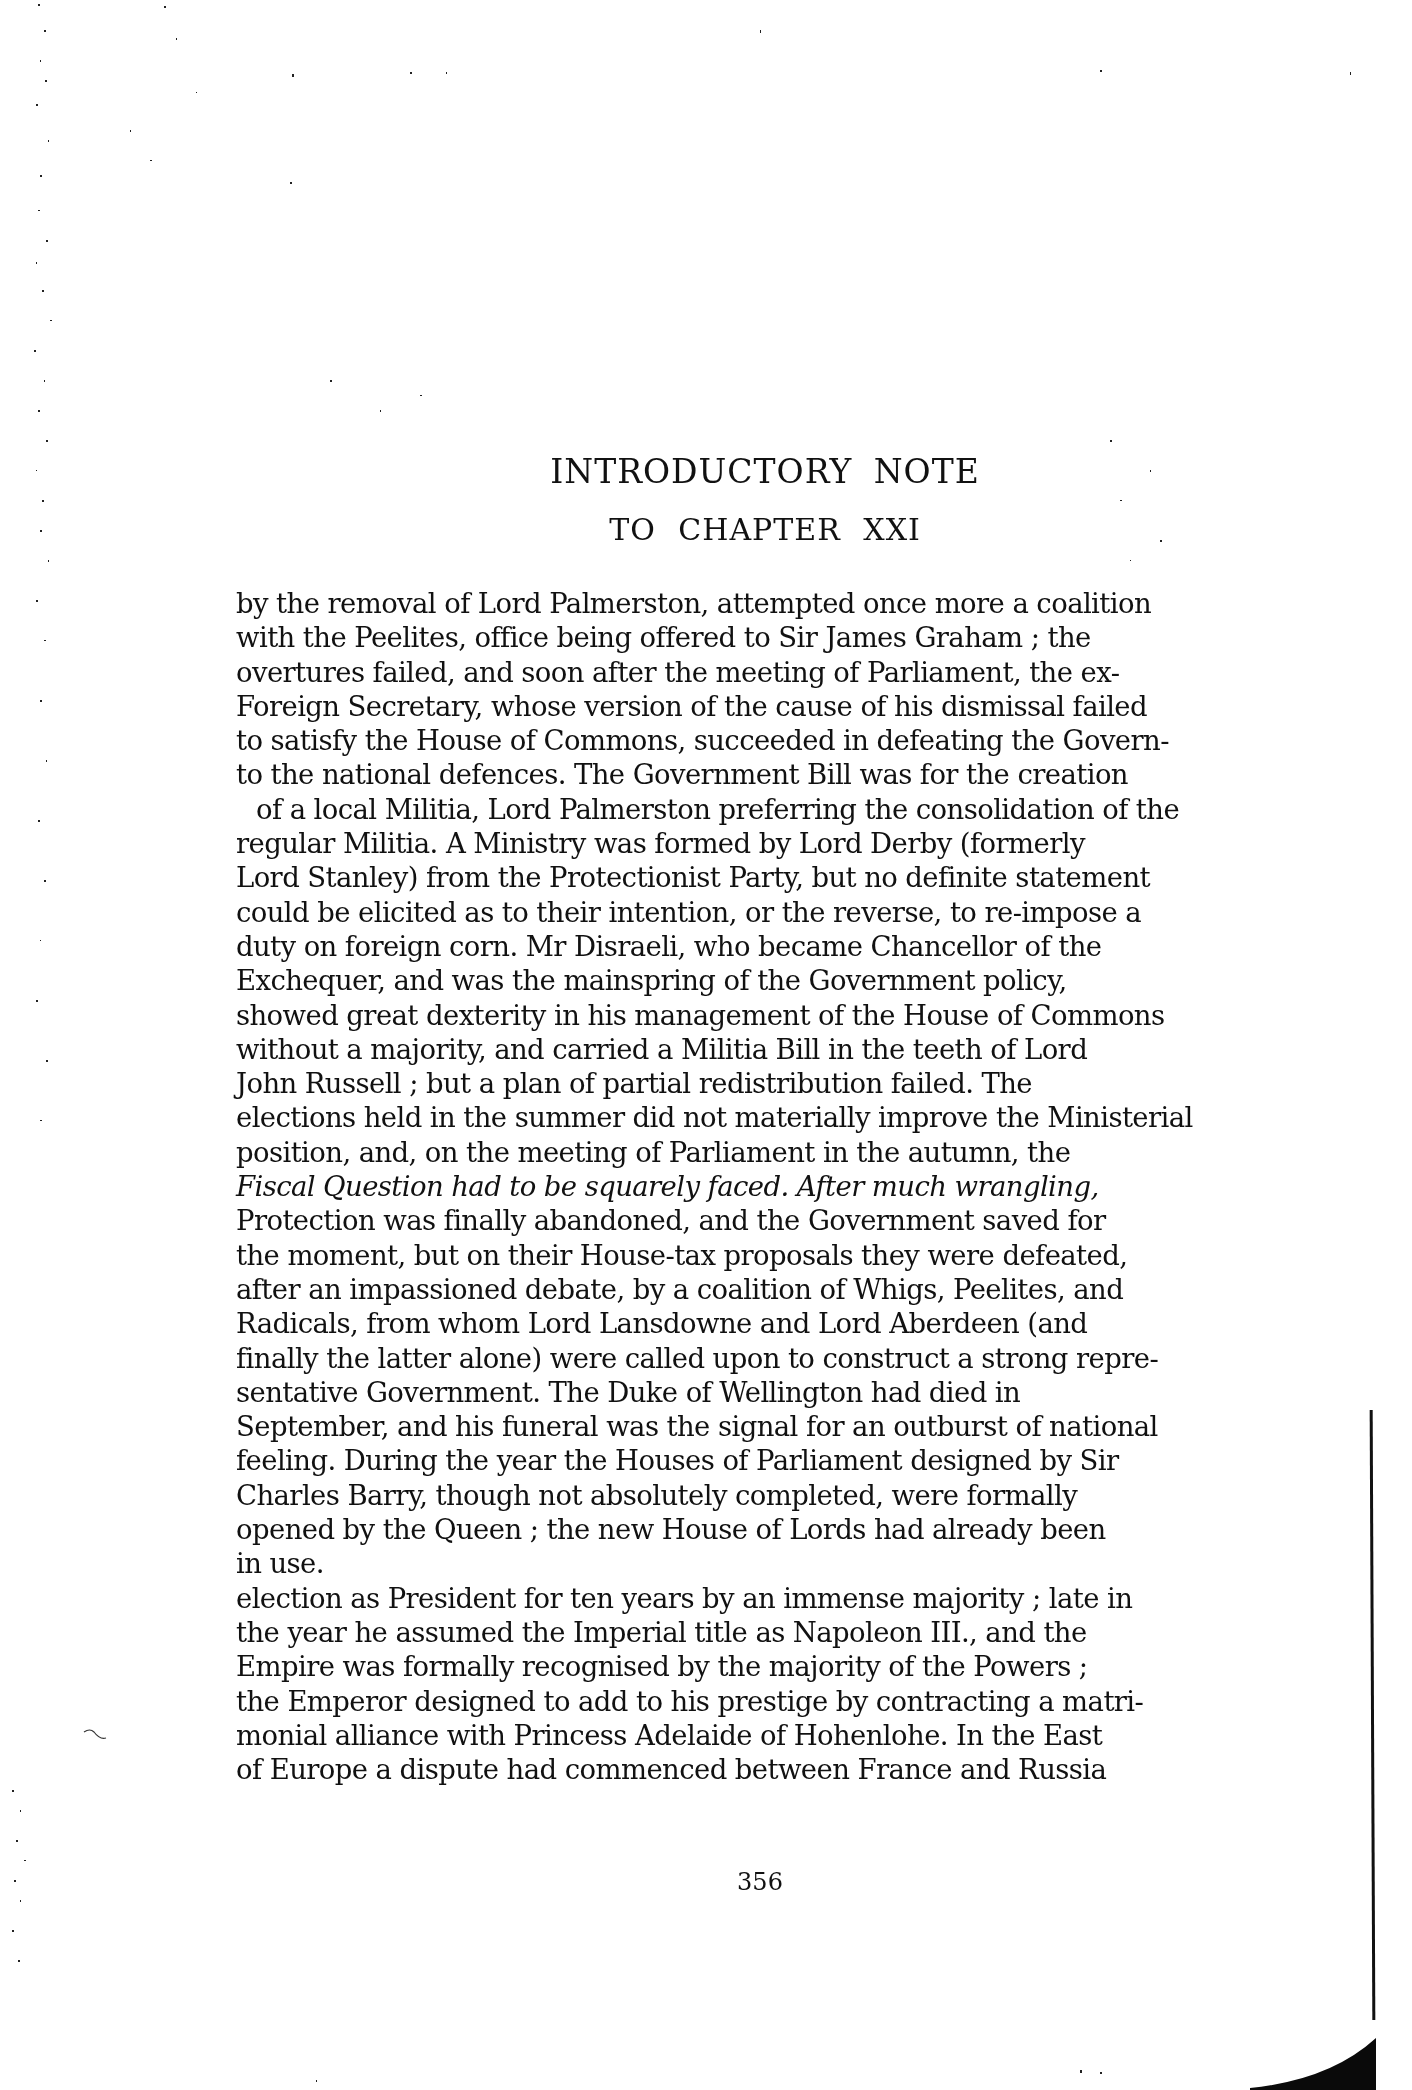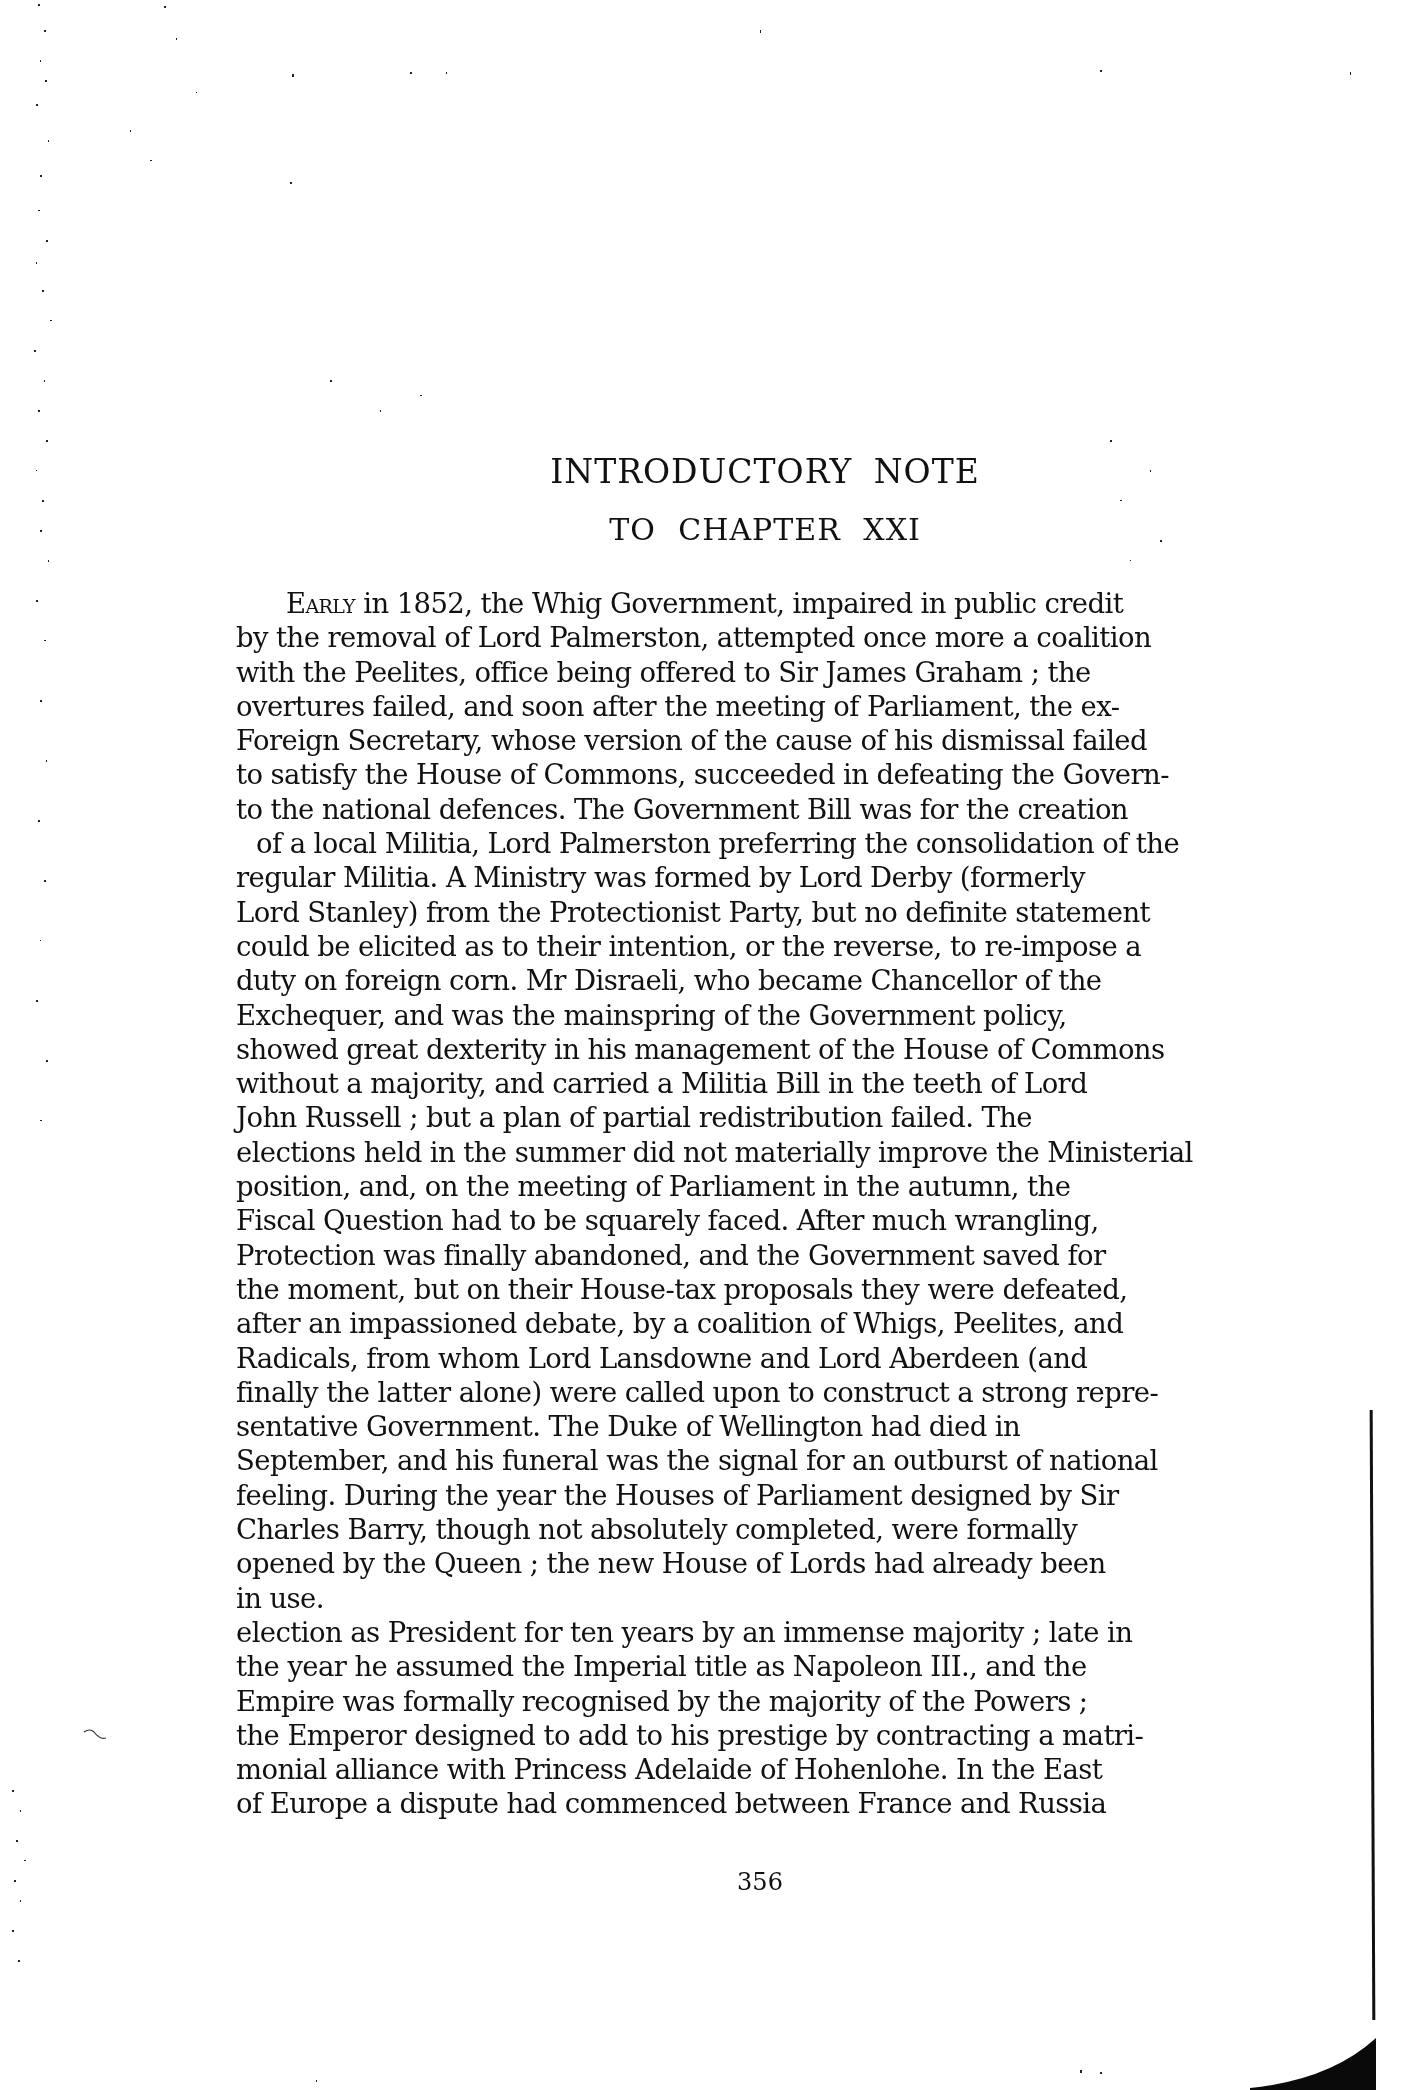--- a/index.html
+++ b/index.html
@@ -95,39 +95,38 @@
         <rect x="316" y="2080" width="1" height="2"></rect>
     </g>
     <path d="M84 1732 q6 -4 10 0 q6 8 12 6" stroke="#333" stroke-width="1.2" fill="none"></path>
   </svg>
 
   <div class="heading h1">INTRODUCTORY NOTE</div>
   <div class="heading h2">TO CHAPTER XXI</div>
 
   <div class="body-text">
 
-    <div class="line indent" style="white-space: nowrap; text-align-last: left; text-align: left;"><span class="sc">Early</span><span> in 1852, the Whig Government, impaired in public credit</span></div>
     <div class="line" style="white-space: nowrap; text-align-last: left; text-align: left;">by the removal of Lord Palmerston, attempted once more a coalition</div>
     <div class="line" style="white-space: nowrap; text-align-last: left; text-align: left;">with the Peelites, office being offered to Sir James Graham ;  the</div>
     <div class="line" style="white-space: nowrap; text-align-last: left; text-align: left;">overtures failed, and soon after the meeting of Parliament, the ex-</div>
     <div class="line" style="white-space: nowrap; text-align-last: left; text-align: left;">Foreign Secretary, whose version of the cause of his dismissal failed</div>
     <div class="line" style="white-space: nowrap; text-align-last: left; text-align: center;">to satisfy the House of Commons, succeeded in defeating the Govern-</div>
     <div class="line" style="white-space: nowrap; text-align-last: left; text-align: left;">to the national defences.  The Government Bill was for the creation</div>
     <div class="line" style="white-space: nowrap; text-align-last: left; text-align: left; margin-left: 20px;">of a local Militia, Lord Palmerston preferring the consolidation of the</div>
     <div class="line" style="white-space: nowrap; text-align-last: left; text-align: left;">regular Militia.  A Ministry was formed by Lord Derby (formerly</div>
     <div class="line" style="white-space: nowrap; text-align-last: left; text-align: left;">Lord Stanley) from the Protectionist Party, but no definite statement</div>
     <div class="line" style="white-space: nowrap; text-align-last: left; text-align: left;">could be elicited as to their intention, or the reverse, to re-impose a</div>
     <div class="line" style="white-space: nowrap; text-align-last: left; text-align: left;">duty on foreign corn.  Mr Disraeli, who became Chancellor of the</div>
     <div class="line" style="white-space: nowrap; text-align-last: left; text-align: left;">Exchequer, and was the mainspring of the Government policy,</div>
     <div class="line" style="white-space: nowrap; text-align-last: left; text-align: left;">showed great dexterity in his management of the House of Commons</div>
     <div class="line" style="white-space: nowrap; text-align-last: left; text-align: left;">without a majority, and carried a Militia Bill in the teeth of Lord</div>
     <div class="line" style="white-space: nowrap; text-align-last: left; text-align: left;">John Russell ;  but a plan of partial redistribution failed.  The</div>
     <div class="line" style="white-space: nowrap; text-align-last: left; text-align: left;">elections held in the summer did not materially improve the Ministerial</div>
     <div class="line" style="white-space: nowrap; text-align-last: left; text-align: left;">position, and, on the meeting of Parliament in the autumn, the</div>
-    <div class="line" style="white-space: nowrap; text-align-last: left; text-align: left;">Fiscal Question had to be squarely faced.  After much wrangling,</div>
+    <div class="line" style="white-space: nowrap; text-align-last: left; text-align: left; font-style: italic;">Fiscal Question had to be squarely faced.  After much wrangling,</div>
     <div class="line" style="white-space: nowrap; text-align-last: left; text-align: left;">Protection was finally abandoned, and the Government saved for</div>
     <div class="line" style="white-space: nowrap; text-align-last: left; text-align: left;">the moment, but on their House-tax proposals they were defeated,</div>
     <div class="line" style="white-space: nowrap; text-align-last: left; text-align: left;">after an impassioned debate, by a coalition of Whigs, Peelites, and</div>
     <div class="line" style="white-space: nowrap; text-align-last: left; text-align: left;">Radicals, from whom Lord Lansdowne and Lord Aberdeen (and</div>
     <div class="line" style="white-space: nowrap; text-align-last: left; text-align: left;">finally the latter alone) were called upon to construct a strong repre-</div>
     <div class="line" style="white-space: nowrap; text-align-last: left; text-align: left;">sentative Government.  The Duke of Wellington had died in</div>
     <div class="line" style="white-space: nowrap; text-align-last: left; text-align: left;">September, and his funeral was the signal for an outburst of national</div>
     <div class="line" style="white-space: nowrap; text-align-last: left; text-align: left;">feeling.  During the year the Houses of Parliament designed by Sir</div>
     <div class="line" style="white-space: nowrap; text-align-last: left; text-align: left;">Charles Barry, though not absolutely completed, were formally</div>
     <div class="line" style="white-space: nowrap; text-align-last: left; text-align: left;">opened by the Queen ;  the new House of Lords had already been</div>

